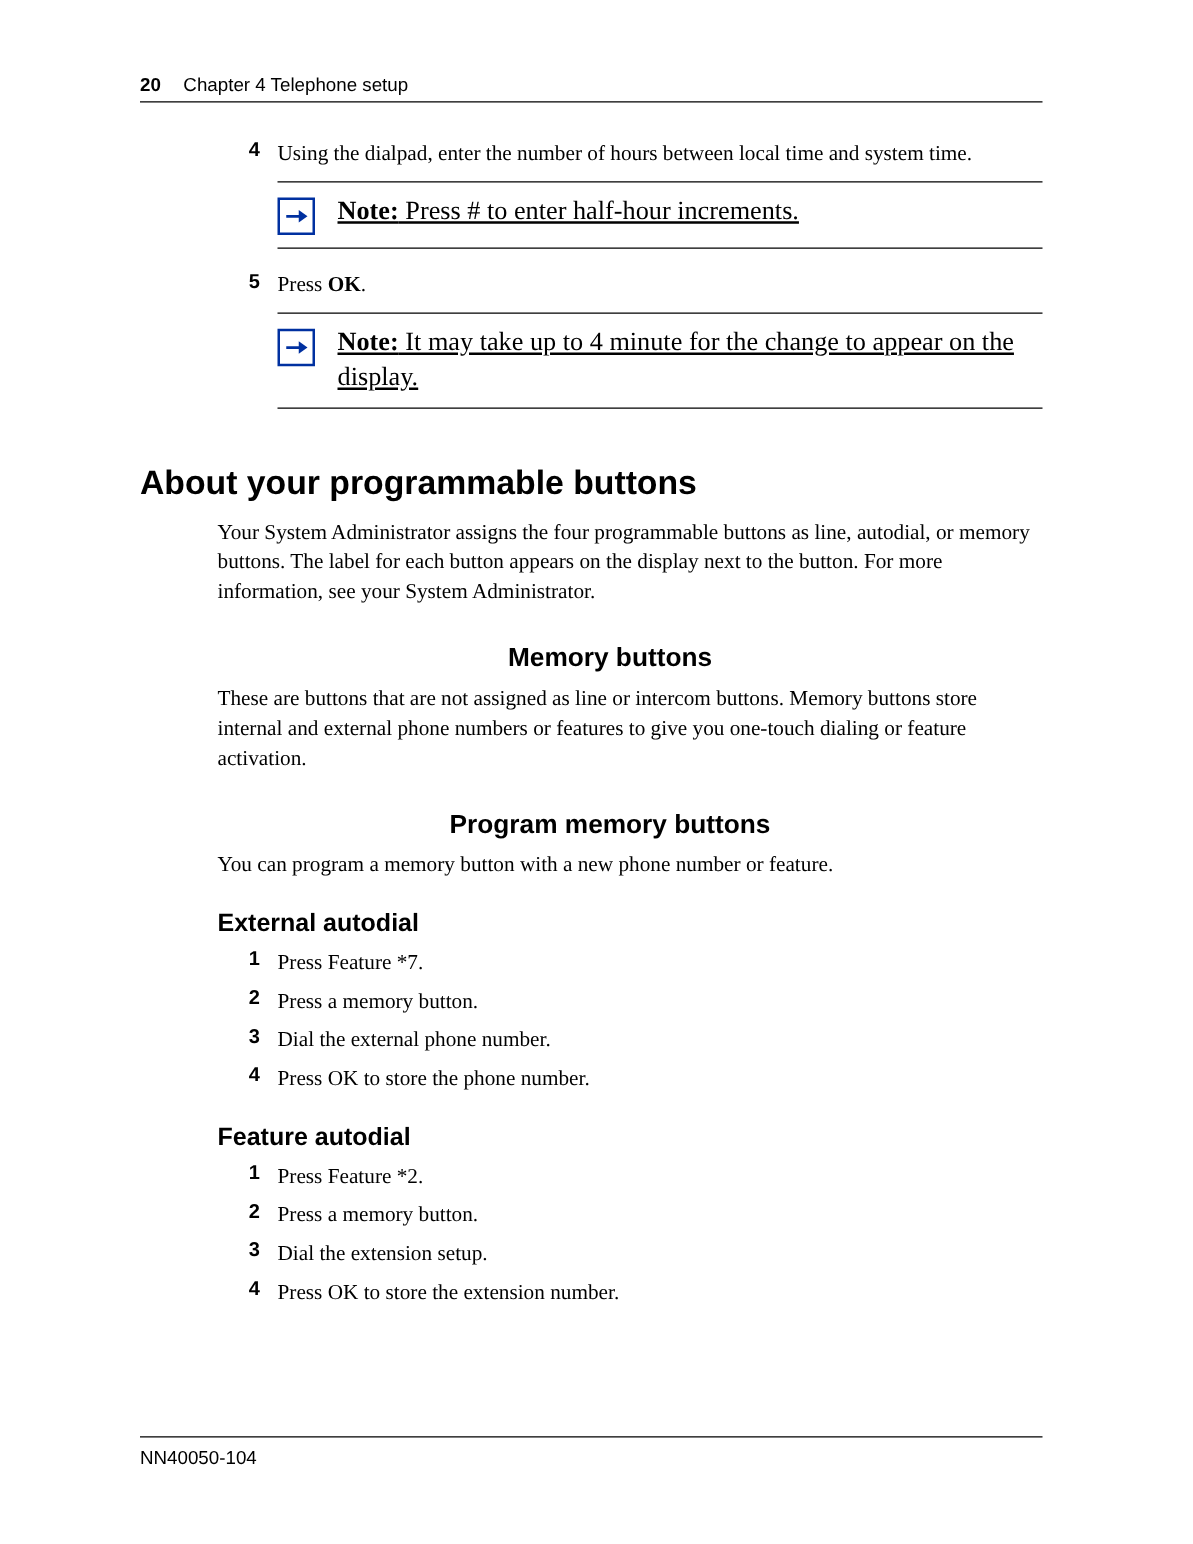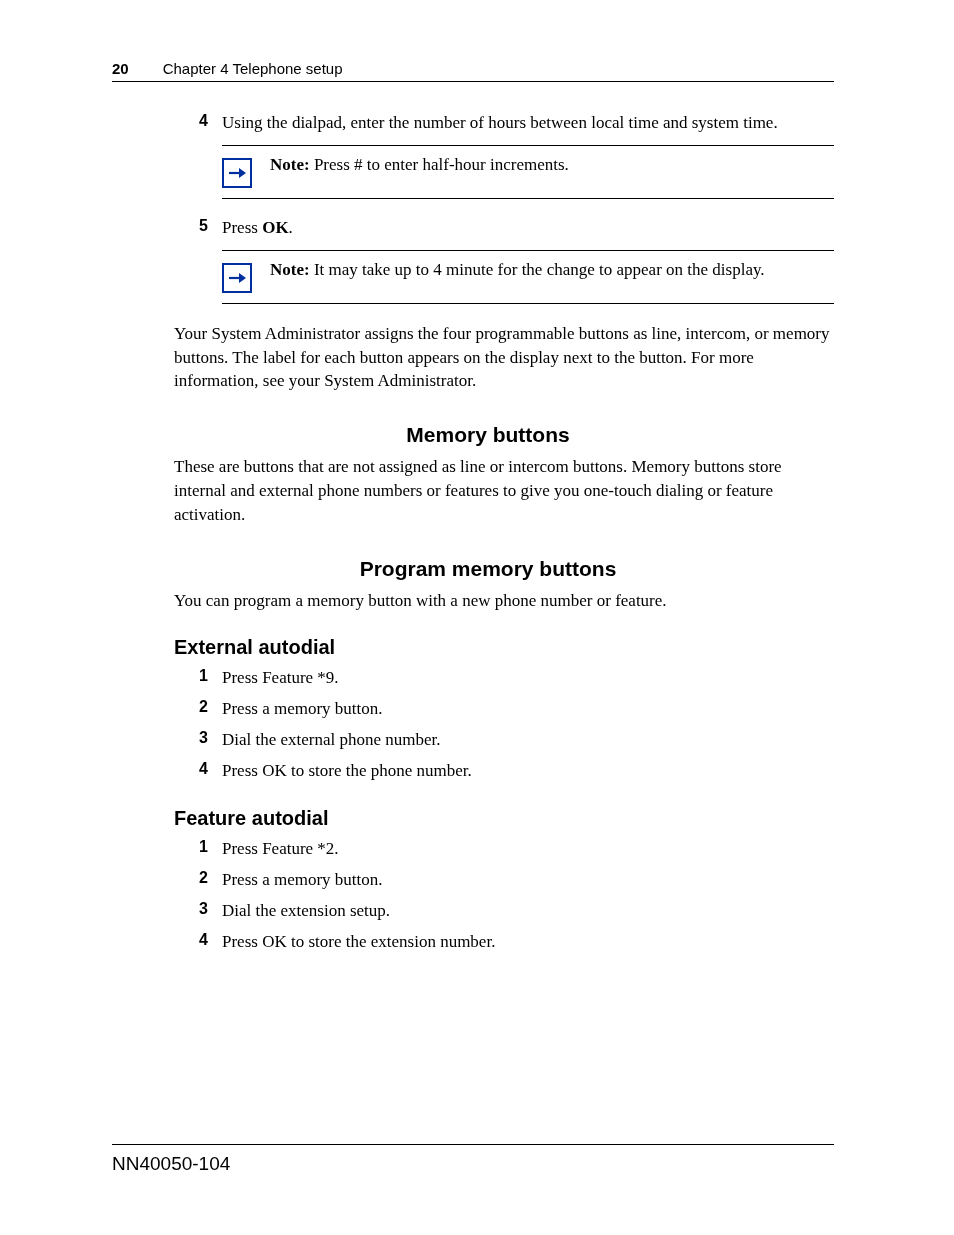--- a/index.html
+++ b/index.html
@@ -24,21 +24,21 @@
     border-bottom: 1px solid #000;
     padding-bottom: 4px;
     margin-bottom: 30px;
   }
   .header .pageno {
     font-family: Arial, Helvetica, sans-serif;
     font-weight: bold;
   }
   .header .chap {
     font-family: Arial, Helvetica, sans-serif;
-    margin-left: 26px;
+    margin-left: 10px;
   }
   .content-block {
     margin-left: 62px;
   }
   .numitem {
     display: flex;
     margin: 6px 0 10px 0;
   }
   .numitem .num {
     width: 34px;
@@ -76,23 +76,24 @@
     margin-top: 6px;
     display: flex;
     align-items: center;
     justify-content: center;
     flex: 0 0 auto;
   }
   .note-icon svg {
     display: block;
   }
   .note-text {
-    font-size: 17px;
+    font-size: 21px;
     line-height: 1.35;
     padding-top: 2px;
+    text-decoration: underline;
   }
   .note-text .nlabel {
     font-weight: bold;
   }
   .h1 {
     font-family: Arial, Helvetica, sans-serif;
     font-weight: bold;
     font-size: 27px;
     margin-top: 44px;
     margin-bottom: 12px;
@@ -127,21 +128,21 @@
     font-size: 17px;
   }
   .footer {
     position: absolute;
     left: 112px;
     right: 120px;
     bottom: 60px;
     border-top: 1px solid #000;
     padding-top: 8px;
     font-family: Arial, Helvetica, sans-serif;
-    font-size: 19px;
+    font-size: 15px;
   }
 </style>
 </head>
 <body>
 
 <div class="page">
 
   <div class="header">
     <span class="pageno">20</span>
     <span class="chap">Chapter 4  Telephone setup</span>
@@ -184,33 +185,34 @@
           <line x1="2" y1="7" x2="14" y2="7" stroke="#0030a0" stroke-width="2.2"></line>
           <polygon points="12,2 19,7 12,12" fill="#0030a0"></polygon>
         </svg>
       </div>
       <div class="note-text">
         <span class="nlabel">Note:</span><span> It may take up to 4 minute for the change to appear on the display.</span>
       </div>
     </div>
   </div>
 
-  <div class="para">Your System Administrator assigns the four programmable buttons as line, intercom, or memory buttons. The label for each button appears on the display next to the button. For more information, see your System Administrator.</div>
+  <div class="h1">About your programmable buttons</div>
+  <div class="para">Your System Administrator assigns the four programmable buttons as line, autodial, or memory buttons. The label for each button appears on the display next to the button. For more information, see your System Administrator.</div>
 
   <div class="h2">Memory buttons</div>
   <div class="para">These are buttons that are not assigned as line or intercom buttons. Memory buttons store internal and external phone numbers or features to give you one-touch dialing or feature activation.</div>
 
   <div class="h2">Program memory buttons</div>
   <div class="para">You can program a memory button with a new phone number or feature.</div>
 
   <div class="h3">External autodial</div>
   <div class="content-block steplist">
     <div class="numitem">
       <div class="num">1</div>
-      <div class="txt">Press Feature *9.</div>
+      <div class="txt">Press Feature *7.</div>
     </div>
     <div class="numitem">
       <div class="num">2</div>
       <div class="txt">Press a memory button.</div>
     </div>
     <div class="numitem">
       <div class="num">3</div>
       <div class="txt">Dial the external phone number.</div>
     </div>
     <div class="numitem">

